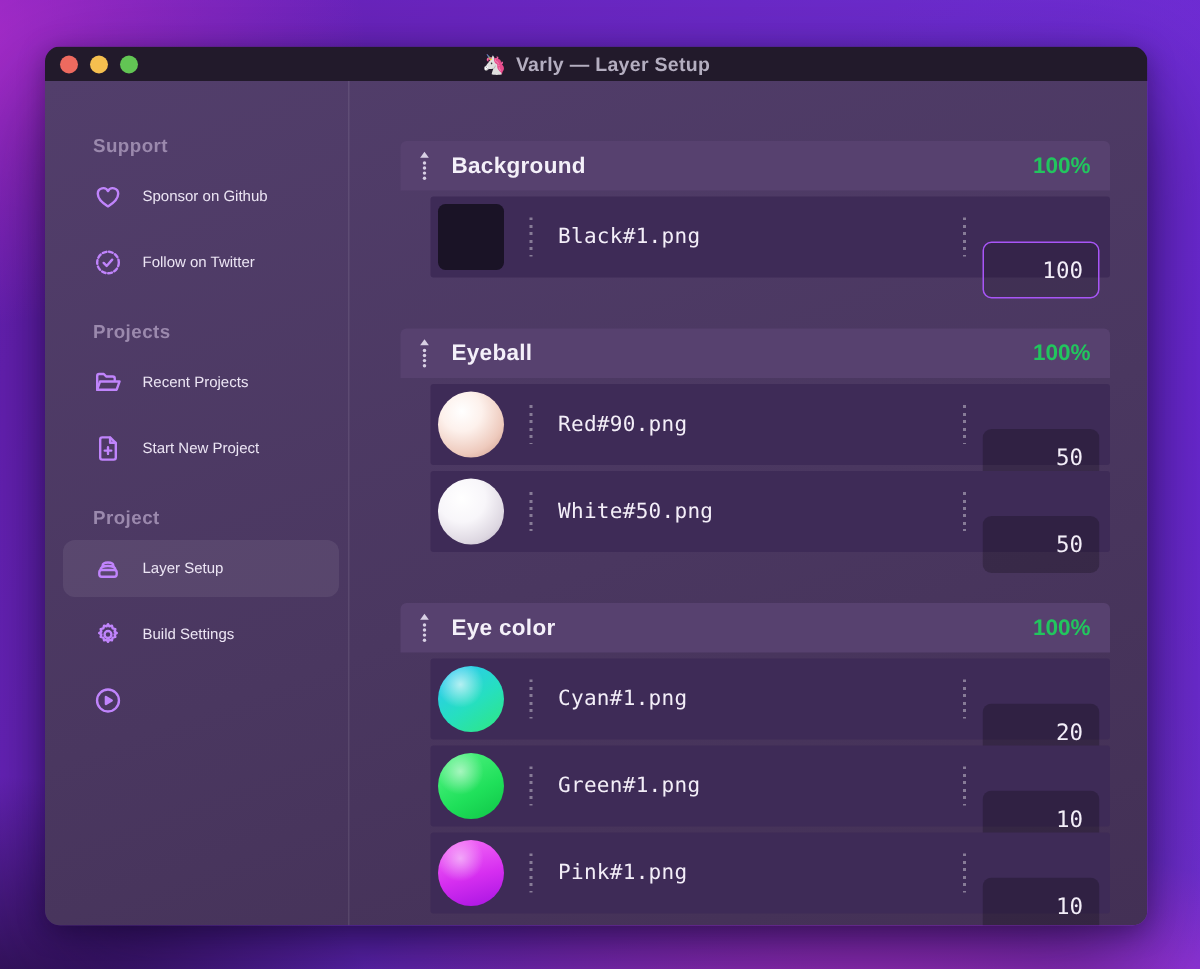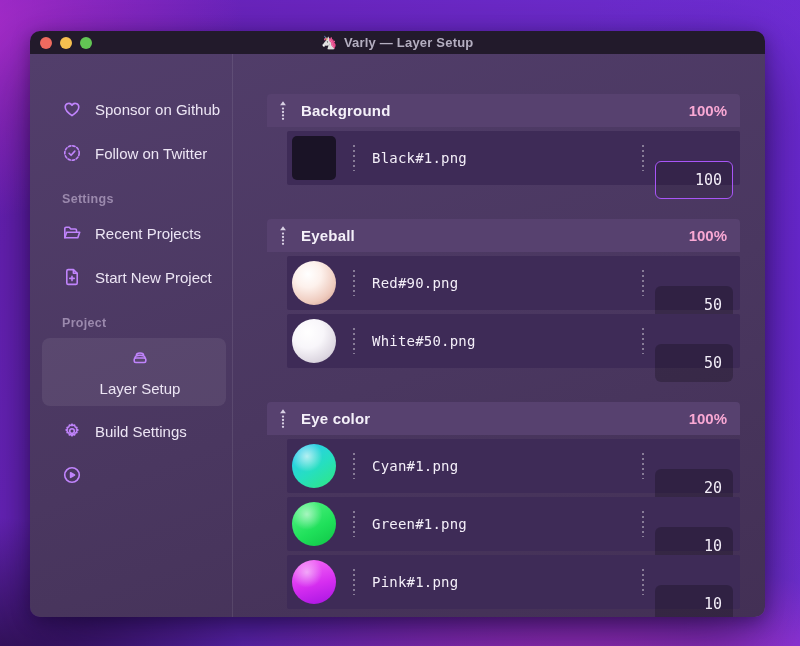--- a/index.html
+++ b/index.html
@@ -45,34 +45,34 @@
   .section-label{
     font-size:12.5px;font-weight:700;color:#9b89ad;letter-spacing:.3px;
     margin:20px 0 8px 0;
   }
   .section:first-child .section-label{margin-top:0;}
   .nav-item{
     display:flex;align-items:center;gap:13px;
     margin:0 6px 6px -20px;padding:9px 8px 9px 20px;border-radius:8px;
     cursor:default;
   }
-  .nav-item.active{background:rgba(255,255,255,.075);flex-direction:column;}
+  .nav-item.active{background:rgba(255,255,255,.075);}
   .nav-item .nicon{width:20px;height:20px;flex:0 0 20px;display:flex;align-items:center;justify-content:center;}
-  .nav-item .nlabel{font-size:15px;color:#ece5f4;white-space:nowrap;}
+  .nav-item .nlabel{font-size:10px;color:#ece5f4;white-space:nowrap;}
 
   
   .content{flex:1;min-width:0;box-sizing:border-box;padding:40px 25px 0 34px;overflow:hidden;}
   .group{margin-bottom:34px;}
   .group-header{
     height:33px;background:#57416f;border-radius:4px 4px 0 0;
     display:flex;align-items:center;padding:0 13px 0 11px;
   }
   .drag-handle{width:10px;height:22px;margin-right:13px;display:flex;align-items:center;}
   .group-title{font-size:15px;font-weight:700;color:#f4f0f9;letter-spacing:.2px;}
-  .group-pct{margin-left:auto;font-size:15px;font-weight:700;color:#f9a8d4;}
+  .group-pct{margin-left:auto;font-size:15px;font-weight:700;color:#22c55e;}
   .rows{display:flex;flex-direction:column;gap:4px;margin-top:4px;padding-left:20px;}
   .layer-row{
     height:54px;background:#3e2b57;display:flex;align-items:center;
     padding:0 7px 0 5px;border-radius:2px;
   }
   .thumb{width:44px;height:44px;flex:0 0 44px;margin-right:17px;}
   .thumb-black-square{border-radius:5px;background:#1a1326;}
   .thumb-red-sphere{border-radius:50%;background:radial-gradient(circle at 36% 30%, #ffffff 0%, #fdf1ec 32%, #eecabd 68%, #c79485 100%);}
   .thumb-white-sphere{border-radius:50%;background:radial-gradient(circle at 36% 30%, #ffffff 0%, #f8f6fa 38%, #ddd7e1 72%, #b4abbe 100%);}
   .thumb-cyan-sphere{border-radius:50%;background:radial-gradient(circle at 34% 28%, rgba(255,255,255,.65) 0%, rgba(255,255,255,0) 36%), linear-gradient(145deg,#2cc9f3 8%,#26dfc0 55%,#2fe87e 100%);}
@@ -105,20 +105,21 @@
     </div>
     <div class="titletext">
       <span class="appicon">🦄</span>
       <span>Varly — Layer Setup</span>
     </div>
   </div>
 
   <div class="winbody">
     <nav class="sidebar" id="sidebar">
   <div class="section">
+    <div class="section-label">Support</div>
 
   <div class="nav-item">
     <span class="nicon">
               <svg viewBox="0 0 20 20" width="20" height="20" fill="none" stroke="#c084fc" stroke-width="1.6" stroke-linecap="round" stroke-linejoin="round">
                 <path d="M10 16.6C7.3 14.9 3.2 12 3.2 8.1a3.6 3.6 0 0 1 6.8-1.7 3.6 3.6 0 0 1 6.8 1.7c0 3.9-4.1 6.8-6.8 8.5z"></path>
               </svg>
             </span>
     <span class="nlabel">Sponsor on Github</span>
   </div>
 
@@ -127,21 +128,21 @@
               <svg viewBox="0 0 20 20" width="20" height="20" fill="none" stroke="#c084fc" stroke-width="1.6" stroke-linecap="round" stroke-linejoin="round">
                 <circle cx="10" cy="10" r="7.2" stroke-dasharray="2.5 1.8"></circle>
                 <path d="M7.1 10.3l2 2 3.7-4.2"></path>
               </svg>
             </span>
     <span class="nlabel">Follow on Twitter</span>
   </div>
 </div>
 
   <div class="section">
-    <div class="section-label">Settings</div>
+    <div class="section-label">Projects</div>
 
   <div class="nav-item">
     <span class="nicon">
               <svg viewBox="0 0 20 20" width="20" height="20" fill="none" stroke="#c084fc" stroke-width="1.6" stroke-linecap="round" stroke-linejoin="round">
                 <path d="M2.8 14.8V5.6c0-.7.6-1.3 1.3-1.3h3.1l1.6 1.7h4.4c.7 0 1.3.6 1.3 1.3v1.1"></path>
                 <path d="M2.8 14.8l1.9-5.5h13l-1.9 5.5z"></path>
               </svg>
             </span>
     <span class="nlabel">Recent Projects</span>
   </div>

